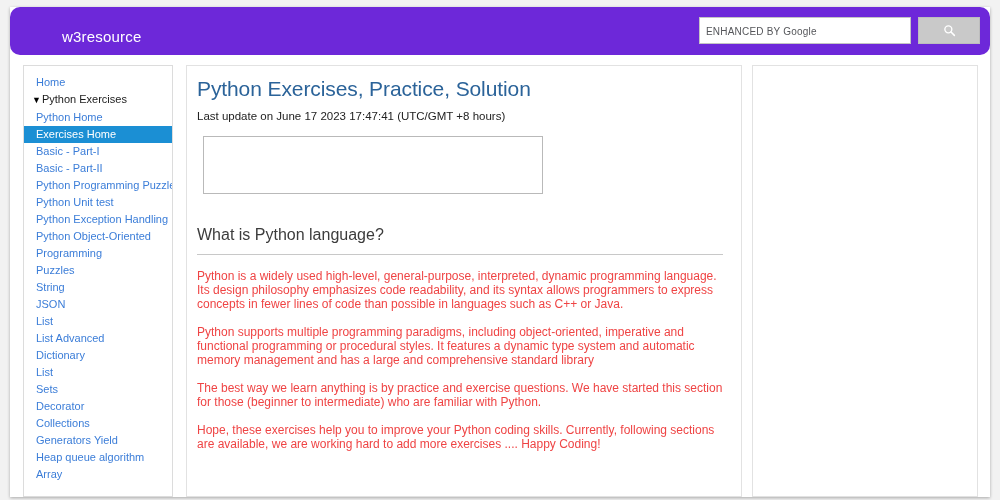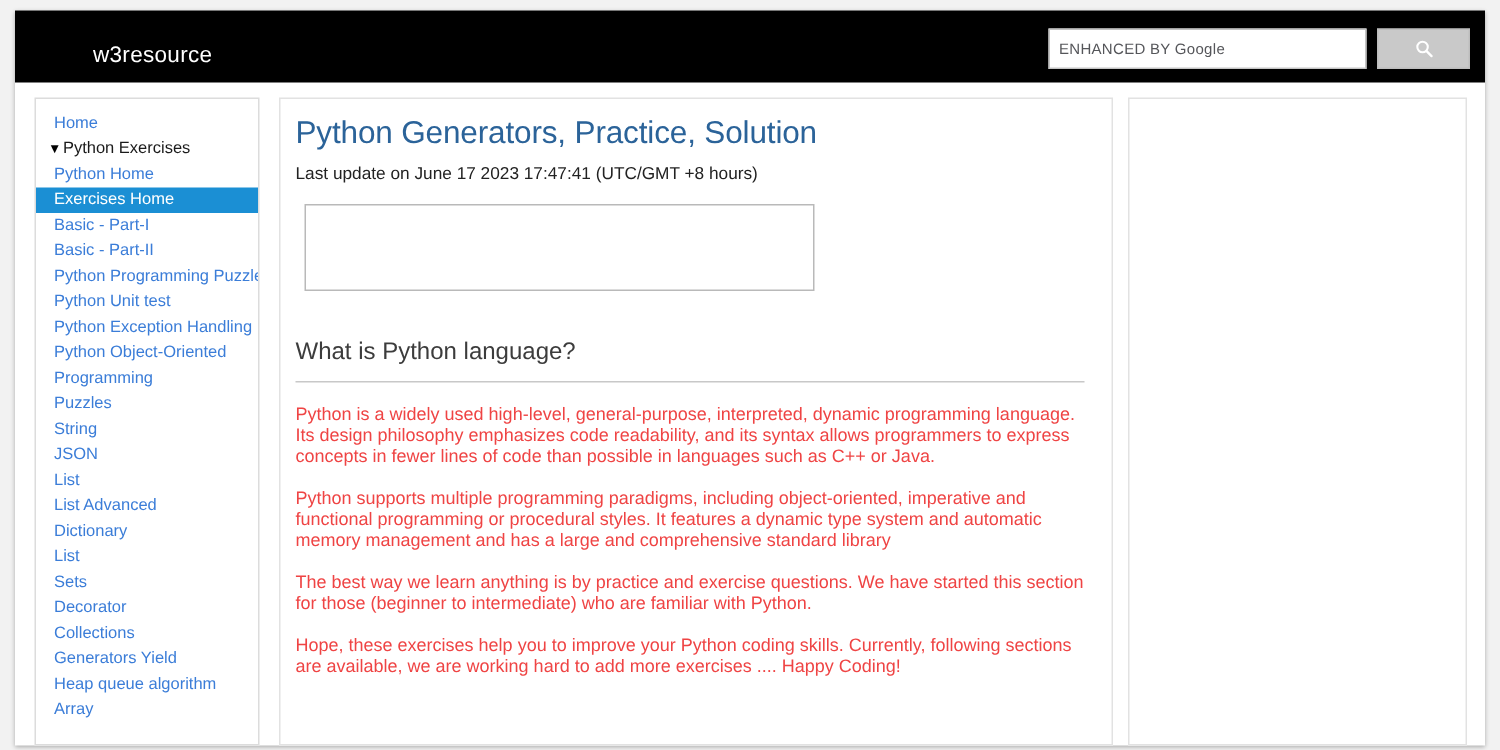--- a/index.html
+++ b/index.html
@@ -35,42 +35,43 @@
     box-sizing: border-box;
   }
 
   
   #site-header {
     position: absolute;
     left: 0;
     top: 0;
     width: 980px;
     height: 48px;
-    background: #000000;
-    box-sizing: border-box;
+    background: #6d28d9;
+    box-sizing: border-box;
+    border-radius: 10px;
   }
   #brand-logo {
     position: absolute;
     left: 52px;
     top: 21px;
     font-size: 15px;
     color: #ffffff;
     letter-spacing: 0.2px;
     white-space: nowrap;
     user-select: none;
   }
 
   
   #search-widget {
     position: absolute;
     right: 10px;
-    top: 24px;
+    top: 10px;
     height: 15px;
     display: flex;
-    align-items: flex-end;
+    align-items: flex-start;
   }
   #search-input {
     width: 212px;
     height: 27px;
     box-sizing: border-box;
     border: 1px solid #c4c4c4;
     background: #ffffff;
     padding: 0 6px;
     font-family: "Liberation Sans", sans-serif;
     font-size: 11px;
@@ -264,21 +265,21 @@
             <li class="nav-item"><span>Decorator</span></li>
             <li class="nav-item"><span>Collections</span></li>
             <li class="nav-item"><span>Generators Yield</span></li>
             <li class="nav-item"><span>Heap queue algorithm</span></li>
             <li class="nav-item"><span>Array</span></li>
           </ul>
       </nav>
 
       <main id="main-panel">
         <div id="main-inner">
-          <h1 id="page-title">Python Generators, Practice, Solution</h1>
+          <h1 id="page-title">Python Exercises, Practice, Solution</h1>
           <p id="last-update">Last update on June 17 2023 17:47:41 (UTC/GMT +8 hours)</p>
           <div id="ad-slot"></div>
           <h2 id="section-heading">What is Python language?</h2>
           <div id="heading-rule"></div>
           <div id="paragraph-container">
               <p class="body-paragraph">Python is a widely used high-level, general-purpose, interpreted, dynamic programming language. Its design philosophy emphasizes code readability, and its syntax allows programmers to express concepts in fewer lines of code than possible in languages such as C++ or Java.</p>
               <p class="body-paragraph">Python supports multiple programming paradigms, including object-oriented, imperative and functional programming or procedural styles. It features a dynamic type system and automatic memory management and has a large and comprehensive standard library</p>
               <p class="body-paragraph">The best way we learn anything is by practice and exercise questions. We have started this section for those (beginner to intermediate) who are familiar with Python.</p>
               <p class="body-paragraph">Hope, these exercises help you to improve your Python coding skills. Currently, following sections are available, we are working hard to add more exercises .... Happy Coding!</p>
             </div>

